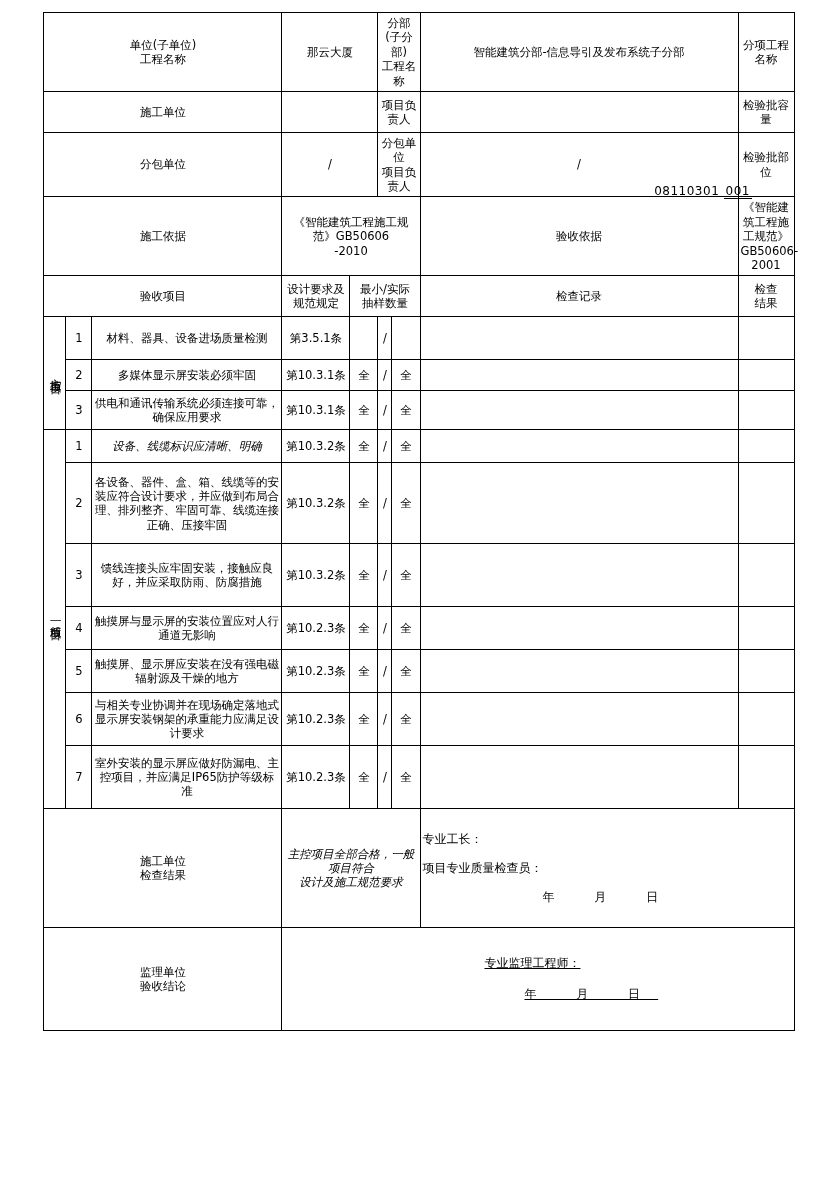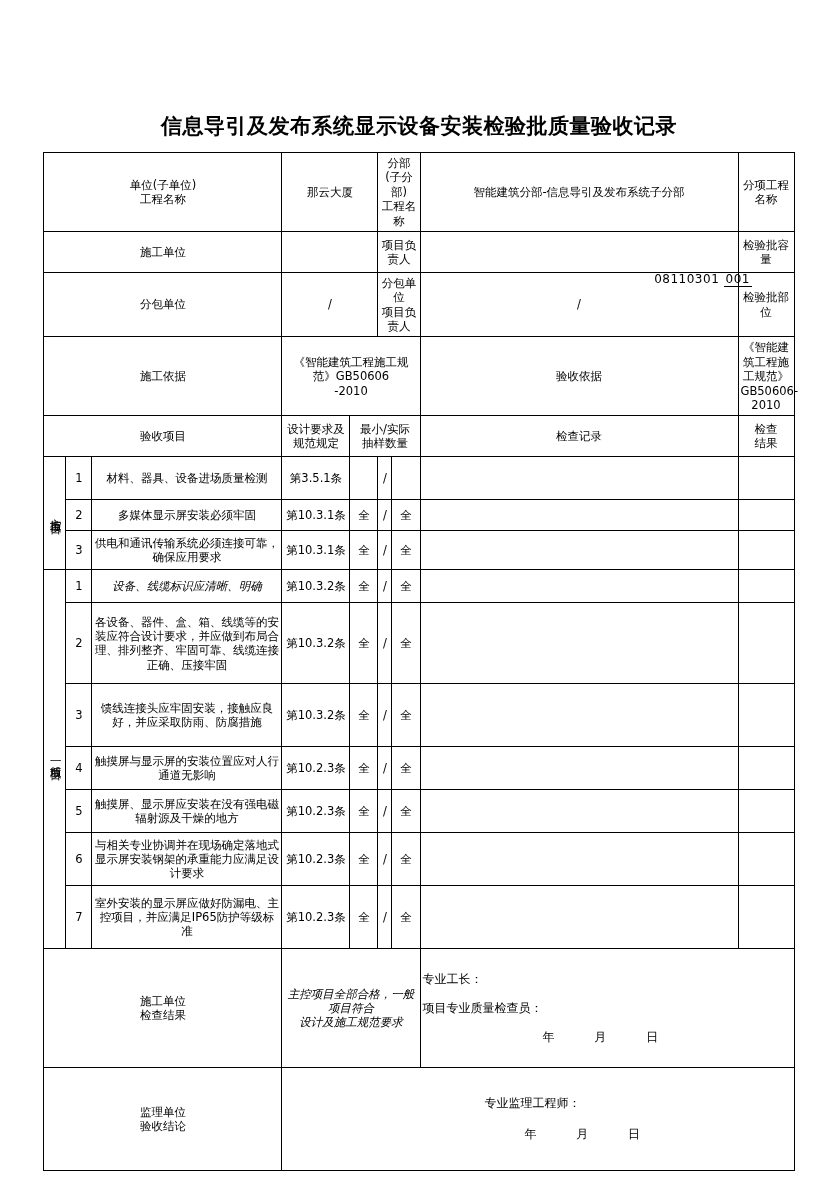--- a/index.html
+++ b/index.html
@@ -24,21 +24,21 @@
   .doc-title {
     text-align: center;
     font-size: 21px;
     font-weight: bold;
     letter-spacing: 0.5px;
     margin-top: 112px;
     font-family: "DejaVu Sans", "Liberation Sans", sans-serif;
   }
   .form-no {
     position: absolute;
-    top: 160px;
+    top: 172px;
     right: 86px;
     font-size: 12px;
     letter-spacing: 0.5px;
   }
   .form-no .num {
     border-bottom: 1px solid #000;
     padding: 0 2px;
   }
   table.main {
     border-collapse: collapse;
@@ -83,29 +83,29 @@
   }
   .sig-date {
     padding-left: 120px;
     letter-spacing: 18px;
   }
   .sig-block2 {
     text-align: left;
     padding-left: 60px;
     line-height: 2.6;
     font-size: 12px;
+    text-decoration: underline;
   }
   .two-line { line-height: 1.3; }
 </style>
 </head>
 <body>
 
 <div class="page">
 
-  <div class="doc-title">信息导引及发布系统显示设备安装检验批质量验收记录</div>
 
   <div class="form-no">
     <span>08110301</span>
     <span class="num">001</span>
   </div>
 
   <table class="main">
     <colgroup>
       <col style="width:22px">
       <col style="width:26px">
@@ -145,21 +145,21 @@
       <td>/</td>
       <td>检验批部位</td>
     </tr>
 
     <tr class="h-row4">
       <td colspan="3">施工依据</td>
       <td colspan="4" class="small two-line" style="white-space:pre-line;">《智能建筑工程施工规范》GB50606
 -2010</td>
       <td>验收依据</td>
       <td colspan="1" class="small two-line" style="white-space:pre-line;">《智能建筑工程施工规范》
-GB50606-2010</td>
+GB50606-2001</td>
     </tr>
 
     <tr class="hdr-row">
       <td colspan="3">验收项目</td>
       <td class="two-line" style="white-space:pre-line;">设计要求及
 规范规定</td>
       <td colspan="3" class="two-line" style="white-space:pre-line;">最小/实际
 抽样数量</td>
       <td>检查记录</td>
       <td class="two-line" style="white-space:pre-line;">检查

